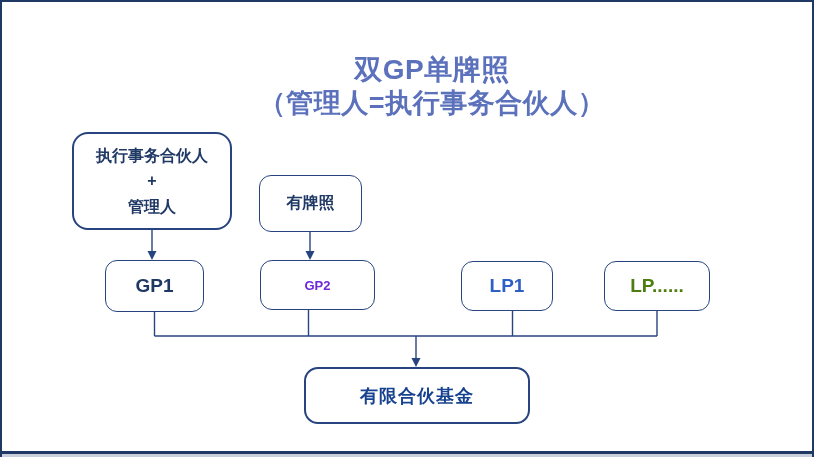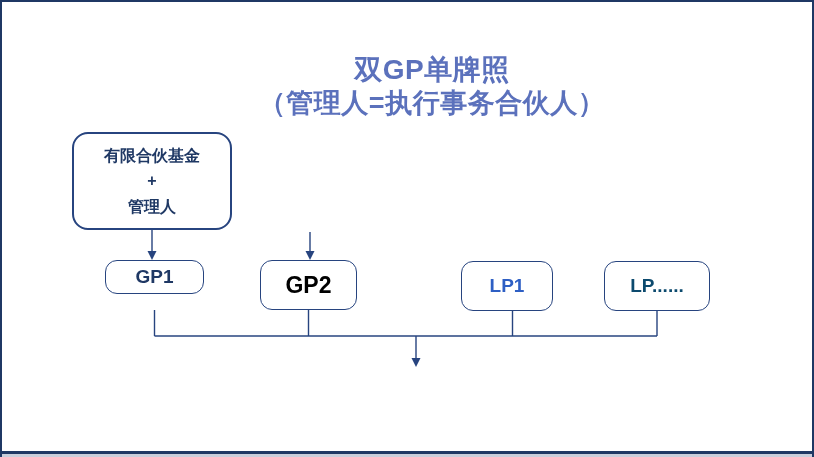--- a/index.html
+++ b/index.html
@@ -49,24 +49,24 @@
     box-sizing: border-box;
     text-align: center;
   }
   .node-exec {
     left: 70px; top: 130px; width: 160px; height: 98px;
     border-radius: 16px; border-width: 2px;
     font-size: 16px; color: #1F3864;
     flex-direction: column; line-height: 1.6;
   }
   .node-licensed { left: 257px; top: 173px; width: 103px; height: 57px; font-size: 16px; color: #1F3864; }
-  .node-gp1 { left: 103px; top: 258px; width: 99px;  height: 34px; font-size: 19px; color: #1F3864; }
-  .node-gp2 { left: 258px; top: 258px; width: 97px;  height: 50px; font-size: 23px; color: #000000; }
+  .node-gp1 { left: 103px; top: 258px; width: 99px;  height: 52px; font-size: 19px; color: #1F3864; }
+  .node-gp2 { left: 258px; top: 258px; width: 115px;  height: 50px; font-size: 13px; color: #6d28d9; }
   .node-lp1 { left: 459px; top: 259px; width: 92px; height: 50px; font-size: 19px; color: #2E5FC4; }
-  .node-lpmore { left: 602px; top: 259px; width: 106px; height: 50px; font-size: 19px; color: #0c4a6e; }
+  .node-lpmore { left: 602px; top: 259px; width: 106px; height: 50px; font-size: 19px; color: #4d7c0f; }
   .node-fund {
     left: 302px; top: 365px; width: 226px; height: 57px;
     border-radius: 14px; border-width: 2px;
     font-size: 18px; color: #17428F; letter-spacing: 1px;
   }
 </style>
 </head>
 <body>
 
 <div class="slide">
@@ -89,39 +89,45 @@
     <line x1="510.5" y1="309" x2="510.5" y2="334"></line>
     <line x1="655" y1="309" x2="655" y2="334"></line>
 
     <line x1="152.5" y1="334" x2="655" y2="334"></line>
 
     <line x1="414" y1="334" x2="414" y2="357"></line>
     <polygon points="409.5,356 418.5,356 414,365"></polygon>
   </svg>
 
   <div class="node node-exec">
-    <div>有限合伙基金</div>
+    <div>执行事务合伙人</div>
     <div>+</div>
     <div>管理人</div>
   </div>
 
+  <div class="node node-licensed">
+    <span>有牌照</span>
+  </div>
 
   <div class="node node-gp1">
     <span>GP1</span>
   </div>
 
   <div class="node node-gp2">
     <span>GP2</span>
   </div>
 
   <div class="node node-lp1">
     <span>LP1</span>
   </div>
 
   <div class="node node-lpmore">
     <span>LP......</span>
   </div>
 
+  <div class="node node-fund">
+    <span>有限合伙基金</span>
+  </div>
 
   <div class="bottom-navy-strip"></div>
   <div class="bottom-gray-strip"></div>
 
 </div>
 
 </body></html>

